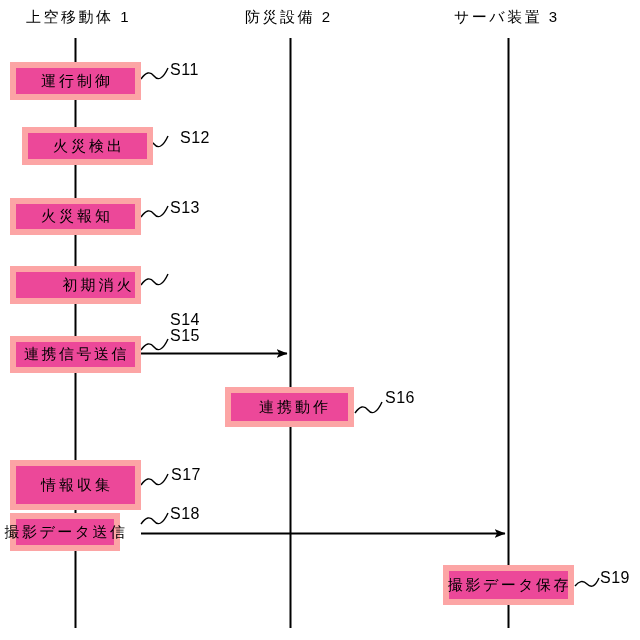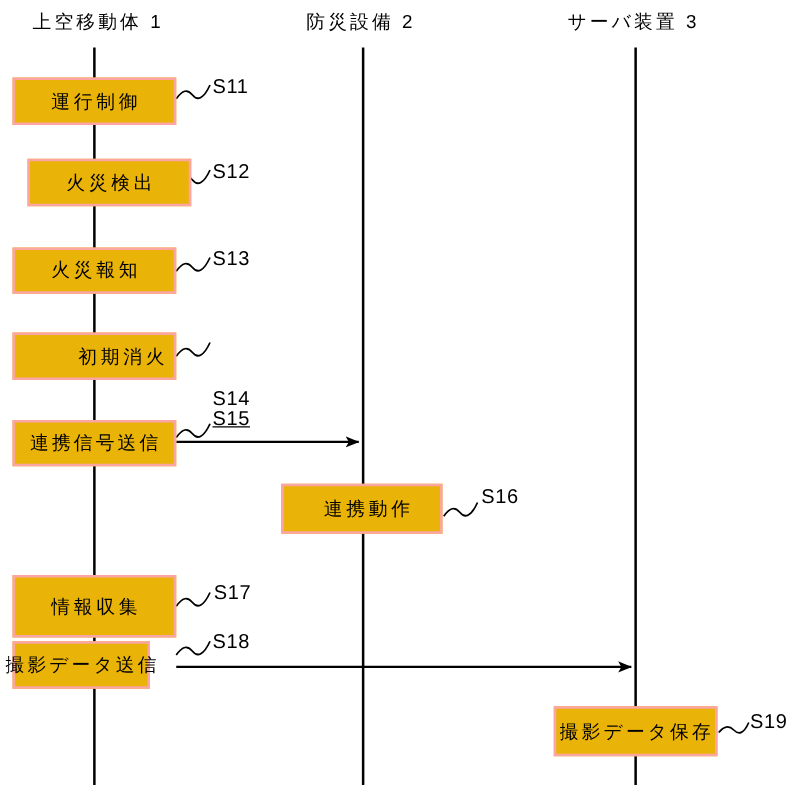--- a/index.html
+++ b/index.html
@@ -27,22 +27,22 @@
   .lane-header {
     position: absolute;
     font-size: 15px;
     letter-spacing: 2.5px;
     color: #000000;
     white-space: nowrap;
   }
   .step-box {
     position: absolute;
     box-sizing: border-box;
-    border: 2px solid #fca5a5;
-    background: #eab308;
+    border: 6px solid #fca5a5;
+    background: #ec4899;
     display: flex;
     align-items: center;
     justify-content: center;
     font-size: 15px;
     letter-spacing: 3px;
     padding-left: 3px; 
     color: #000000;
     white-space: nowrap;
   }
   .step-box.tight {
@@ -96,22 +96,22 @@
   <div class="step-box" style="left:10px; top:127px; width:131px; height:38px;margin-left:12px;">火災検出</div>
   <div class="step-box" style="left:10px; top:198px; width:131px; height:37px;">火災報知</div>
   <div class="step-box" style="left:10px; top:266px; width:131px; height:38px;padding-left:46px;">初期消火</div>
   <div class="step-box tight" style="left:10px; top:336px; width:131px; height:37px;">連携信号送信</div>
   <div class="step-box" style="left:225px; top:387px; width:129px; height:40px;padding-left:11px;">連携動作</div>
   <div class="step-box" style="left:10px; top:460px; width:131px; height:50px;">情報収集</div>
   <div class="step-box tight" style="left:10px; top:513px; width:110px; height:38px;">撮影データ送信</div>
   <div class="step-box tight" style="left:443px; top:565px; width:131px; height:40px;">撮影データ保存</div>
 
   <div class="step-id" style="left:170px; top:61px;">S11</div>
-  <div class="step-id" style="left:170px; top:129px;">S12</div>
+  <div class="step-id" style="left:180px; top:129px;">S12</div>
   <div class="step-id" style="left:170px; top:199px;">S13</div>
   <div class="step-id" style="left:170px; top:267px;margin-top:44px;">S14</div>
-  <div class="step-id" style="left:170px; top:327px;text-decoration:underline;">S15</div>
+  <div class="step-id" style="left:170px; top:327px;">S15</div>
   <div class="step-id" style="left:385px; top:389px;">S16</div>
   <div class="step-id" style="left:171px; top:466px;">S17</div>
   <div class="step-id" style="left:170px; top:505px;">S18</div>
   <div class="step-id" style="left:600px; top:569px;">S19</div>
 
 </div>
 
 </body></html>

